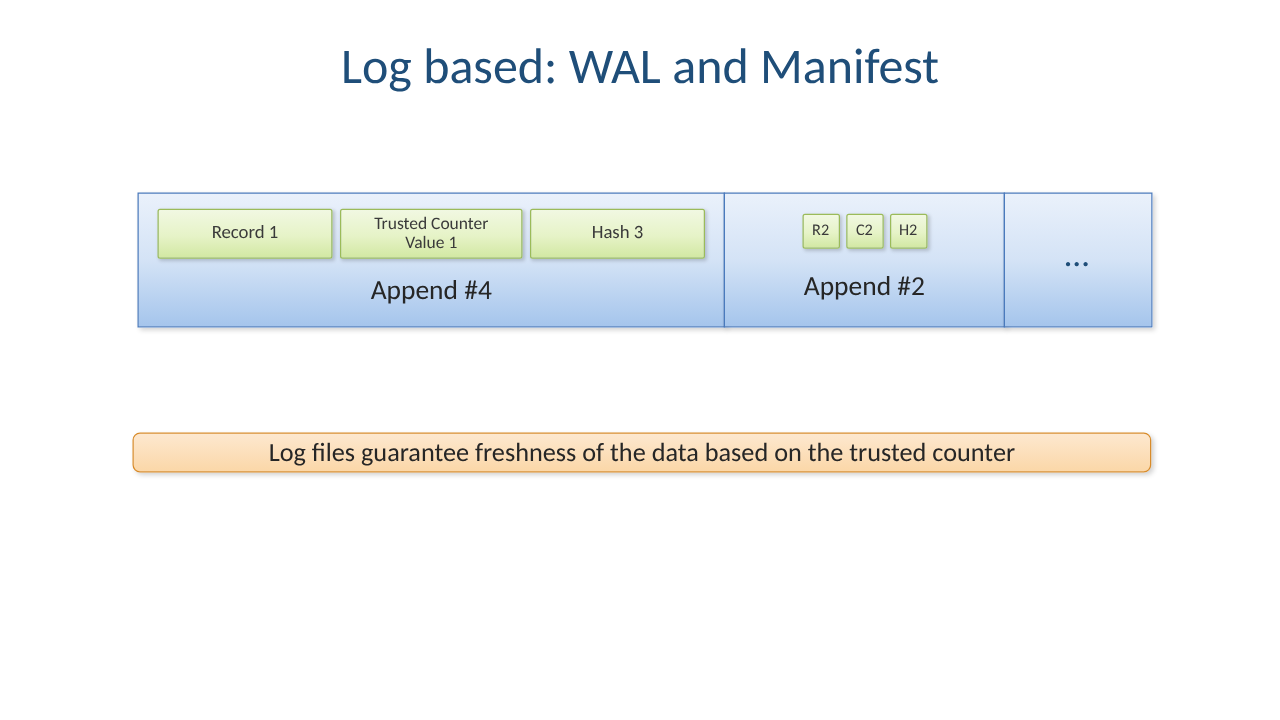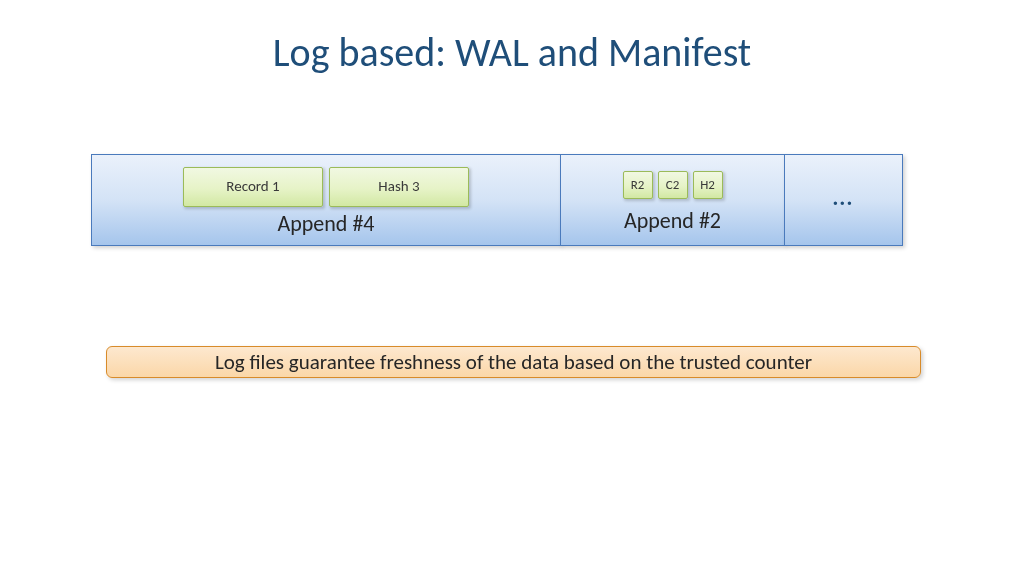--- a/index.html
+++ b/index.html
@@ -16,25 +16,24 @@
       left: 0;
       width: 100%;
       text-align: center;
       color: #1f4e79;
       font-size: 40px;
       font-weight: 400;
     }
     .strip {
       position: absolute;
       top: 154px;
-      left: 88px;
+      left: 110px;
       width: 815px;
-      height: 92px;
+      height: 108px;
       display: flex;
-      justify-content: flex-end;
     }
     .segment {
       height: 100%;
       background: linear-gradient(to bottom, #eaf1fb 0%, #d4e3f6 50%, #a5c5ec 100%);
       border: 1px solid #4a7abc;
       box-shadow: 2px 2px 4px rgba(0,0,0,0.18);
       display: flex;
       flex-direction: column;
       position: relative;
     }
@@ -105,20 +104,21 @@
   </style>
 </head>
 <body>
 
 <div class="title">Log based: WAL and Manifest</div>
 
 <div class="strip">
   <div class="segment segment-1">
     <div class="pill-row">
       <div class="pill wide-pill">Record 1</div>
+      <div class="pill tcv-pill">Trusted Counter<br>Value 1</div>
       <div class="pill wide-pill">Hash 3</div>
     </div>
     <div class="segment-label">Append #4</div>
   </div>
   <div class="segment segment-2">
     <div class="pill-row small-row">
       <div class="pill small-pill">R2</div>
       <div class="pill small-pill">C2</div>
       <div class="pill small-pill">H2</div>
     </div>

